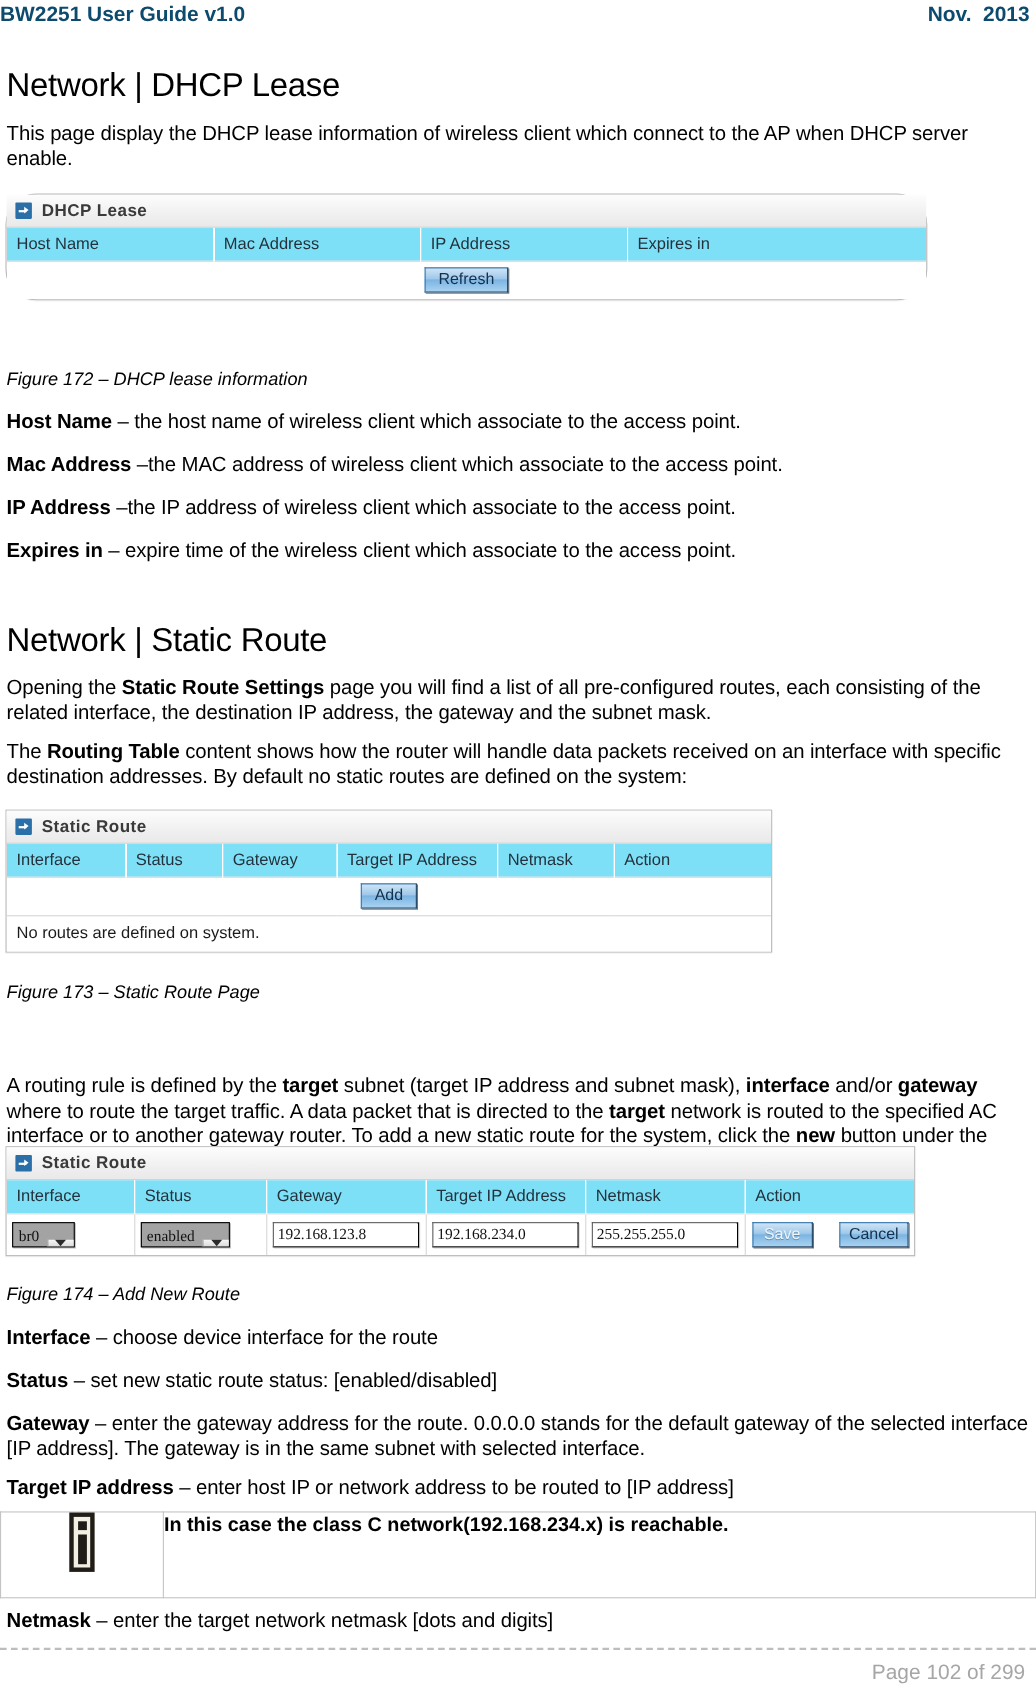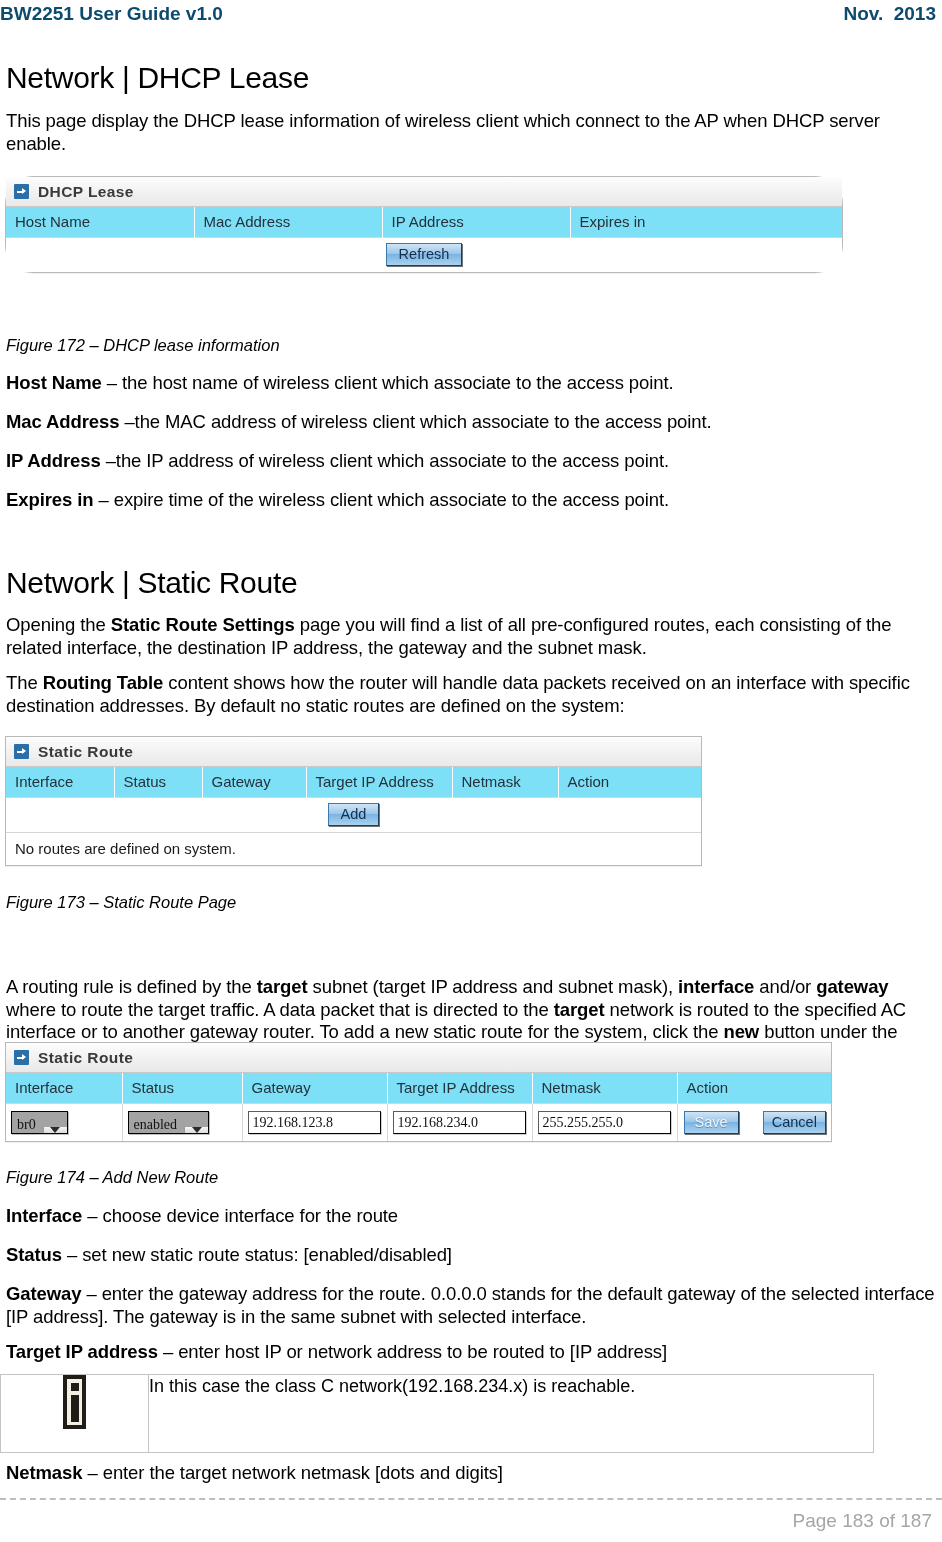--- a/index.html
+++ b/index.html
@@ -237,22 +237,23 @@
     box-sizing: border-box;
     vertical-align: middle;
     box-shadow: 1px 1px 0 rgba(0,0,0,0.18);
     overflow: hidden;
     white-space: nowrap;
   }
 
   
   table.note-box {
     border-collapse: collapse;
-    width: 874px;
+    width: 942px;
     table-layout: fixed;
+    font-weight: bold;
   }
   table.note-box td {
     border: 1px solid #c4c4c4;
     vertical-align: top;
     padding: 0;
   }
   td.note-icon-cell {
     width: 148px;
     text-align: center;
     padding-top: 13px;
@@ -515,14 +516,14 @@
   </div>
 
   <p class="body" style="position:absolute; left:6px; top:1462px; width:930px;">
     <b>Netmask</b><span> – enter the target network netmask [dots and digits]</span>
   </p>
 
 </div>
 
 <div class="doc-footer">
   <div class="footer-rule"></div>
-  <div class="footer-page">Page 183 of 187</div>
+  <div class="footer-page">Page 102 of 299</div>
 </div>
 
 </body></html>

